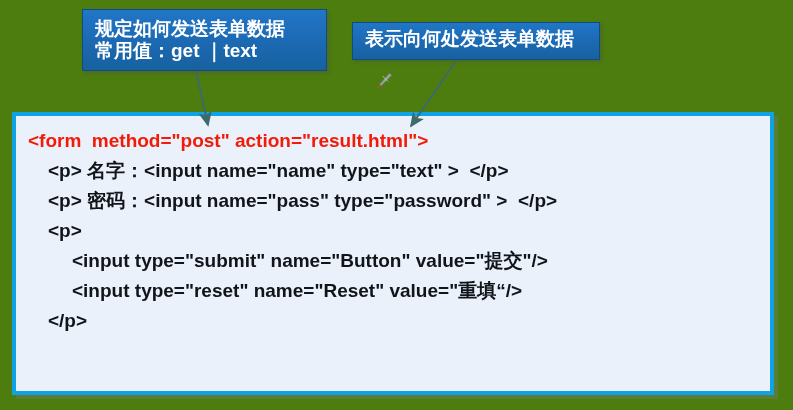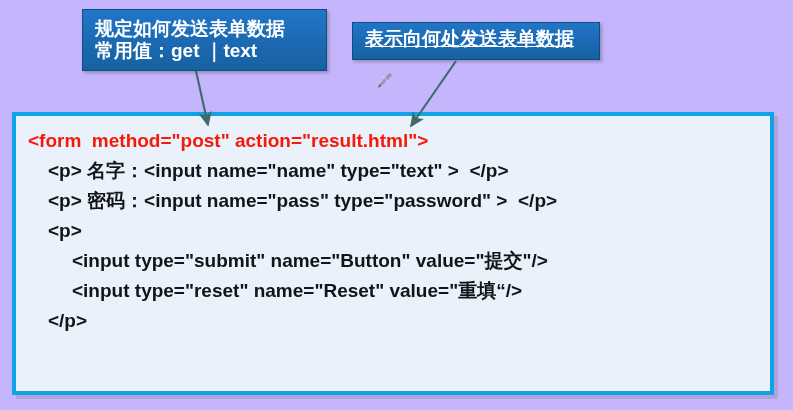--- a/index.html
+++ b/index.html
@@ -12,21 +12,21 @@
     height: 410px;
     position: relative;
     overflow: hidden;
     font-family: "Liberation Sans", "DejaVu Sans", sans-serif;
   }
   #stage {
     position: absolute;
     left: 0; top: 0;
     width: 793px;
     height: 410px;
-    background: #c4b5fd;
+    background: #4d7c0f;
   }
 
   
   .callout {
     position: absolute;
     box-sizing: border-box;
     background: linear-gradient(to bottom, #2176c7 0%, #1c6ab4 50%, #17619f 100%);
     border: 1px solid #0e4c82;
     color: #ffffff;
     font-weight: bold;
@@ -51,21 +51,20 @@
     font-size: 19px;
   }
   #callout-action {
     left: 352px;
     top: 22px;
     width: 248px;
     height: 38px;
     padding: 0 0 4px 12px;
     font-size: 19px;
     justify-content: center;
-    text-decoration: underline;
   }
 
   
   #arrows {
     position: absolute;
     left: 0; top: 0;
     width: 793px;
     height: 410px;
     z-index: 4;
     pointer-events: none;

